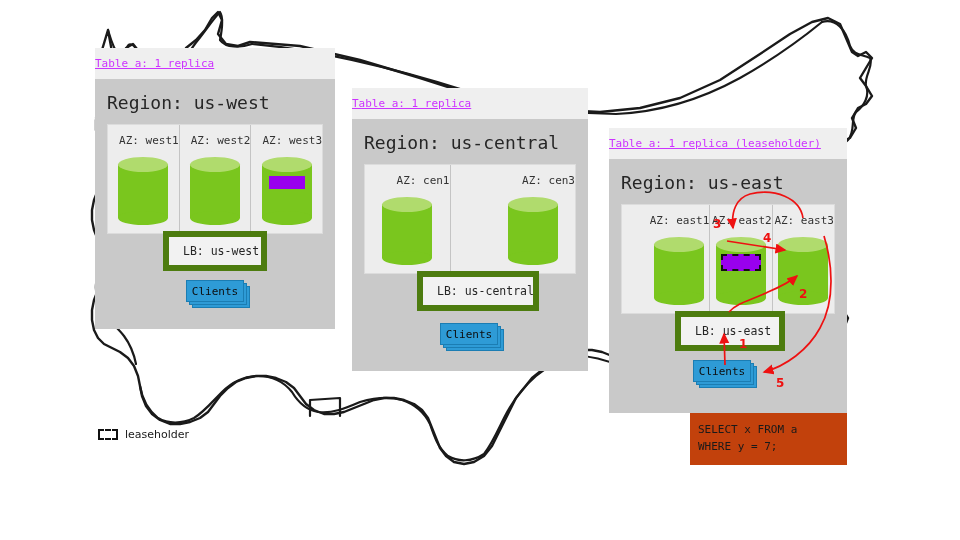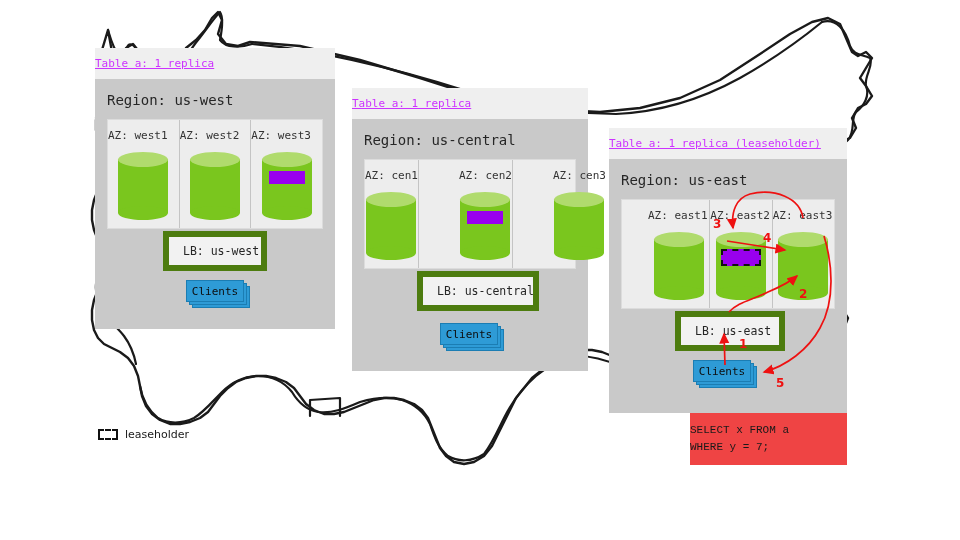--- a/index.html
+++ b/index.html
@@ -31,35 +31,35 @@
     background: #efefef;
     color: #cc33ff;
     font-size: 11px;
     padding: 9px 0 9px 0;
     letter-spacing: 0px;
     white-space: nowrap;
     text-decoration: underline;
   }
   .region-label {
     color: #262626;
-    font-size: 14px;
+    font-size: 18px;
     padding: 13px 0 11px 12px;
     white-space: nowrap;
   }
   .az-row {
     display: flex;
     background: #ededed;
     margin: 0 12px;
     border: 1px solid #dcdcdc;
   }
   .az-col {
     flex: 1 1 0;
     border-right: 1px solid #c4c4c4;
     padding: 9px 0 14px 0;
-    text-align: left;
+    text-align: right;
     position: relative;
   }
   .az-col:last-child { border-right: none; }
   .az-label {
     font-size: 11px;
     color: #333333;
     white-space: nowrap;
   }
 
   
@@ -123,27 +123,26 @@
   }
   .clients .s3 { left: 6px; top: 6px; }
   .clients .s2 { left: 3px; top: 3px; }
   .clients .s1 { left: 0px; top: 0px;
     display: flex; align-items: center; justify-content: center;
     color: #0d0d0d; font-size: 11px; }
 
   
   .sql-box {
     position: absolute;
-    background: #ef4444;
+    background: #c2410c;
     font-size: 11px;
     color: #1a1a1a;
     line-height: 1.5;
-    padding: 9px 14px 10px 0;
+    padding: 9px 14px 10px 8px;
     white-space: pre;
-    font-family: Liberation Mono, monospace;
   }
 
   
   .legend {
     position: absolute;
     display: flex;
     align-items: center;
     gap: 7px;
     font-size: 11px;
     color: #1a1a1a;
@@ -296,29 +295,20 @@
     <div class="az-row" style="height:110px;gap:40px;">
       <div class="az-col">
         <div class="az-label">AZ: cen1</div>
         <div class="cyl">
           <div class="body"></div>
           <div class="bottom"></div>
           <div class="top"></div>
         </div>
       </div>
       <div class="az-col">
-        <div class="az-label">AZ: cen2</div>
-        <div class="cyl">
-          <div class="body"></div>
-          <div class="bottom"></div>
-          <div class="top"></div>
-          <div class="replica"></div>
-        </div>
-      </div>
-      <div class="az-col">
         <div class="az-label">AZ: cen3</div>
         <div class="cyl">
           <div class="body"></div>
           <div class="bottom"></div>
           <div class="top"></div>
         </div>
       </div>
     </div>
     <div class="lb-box" style="left:65px; top:183px; width:122px;">LB: us-central</div>
     <div class="clients" style="left:88px; top:235px;">

